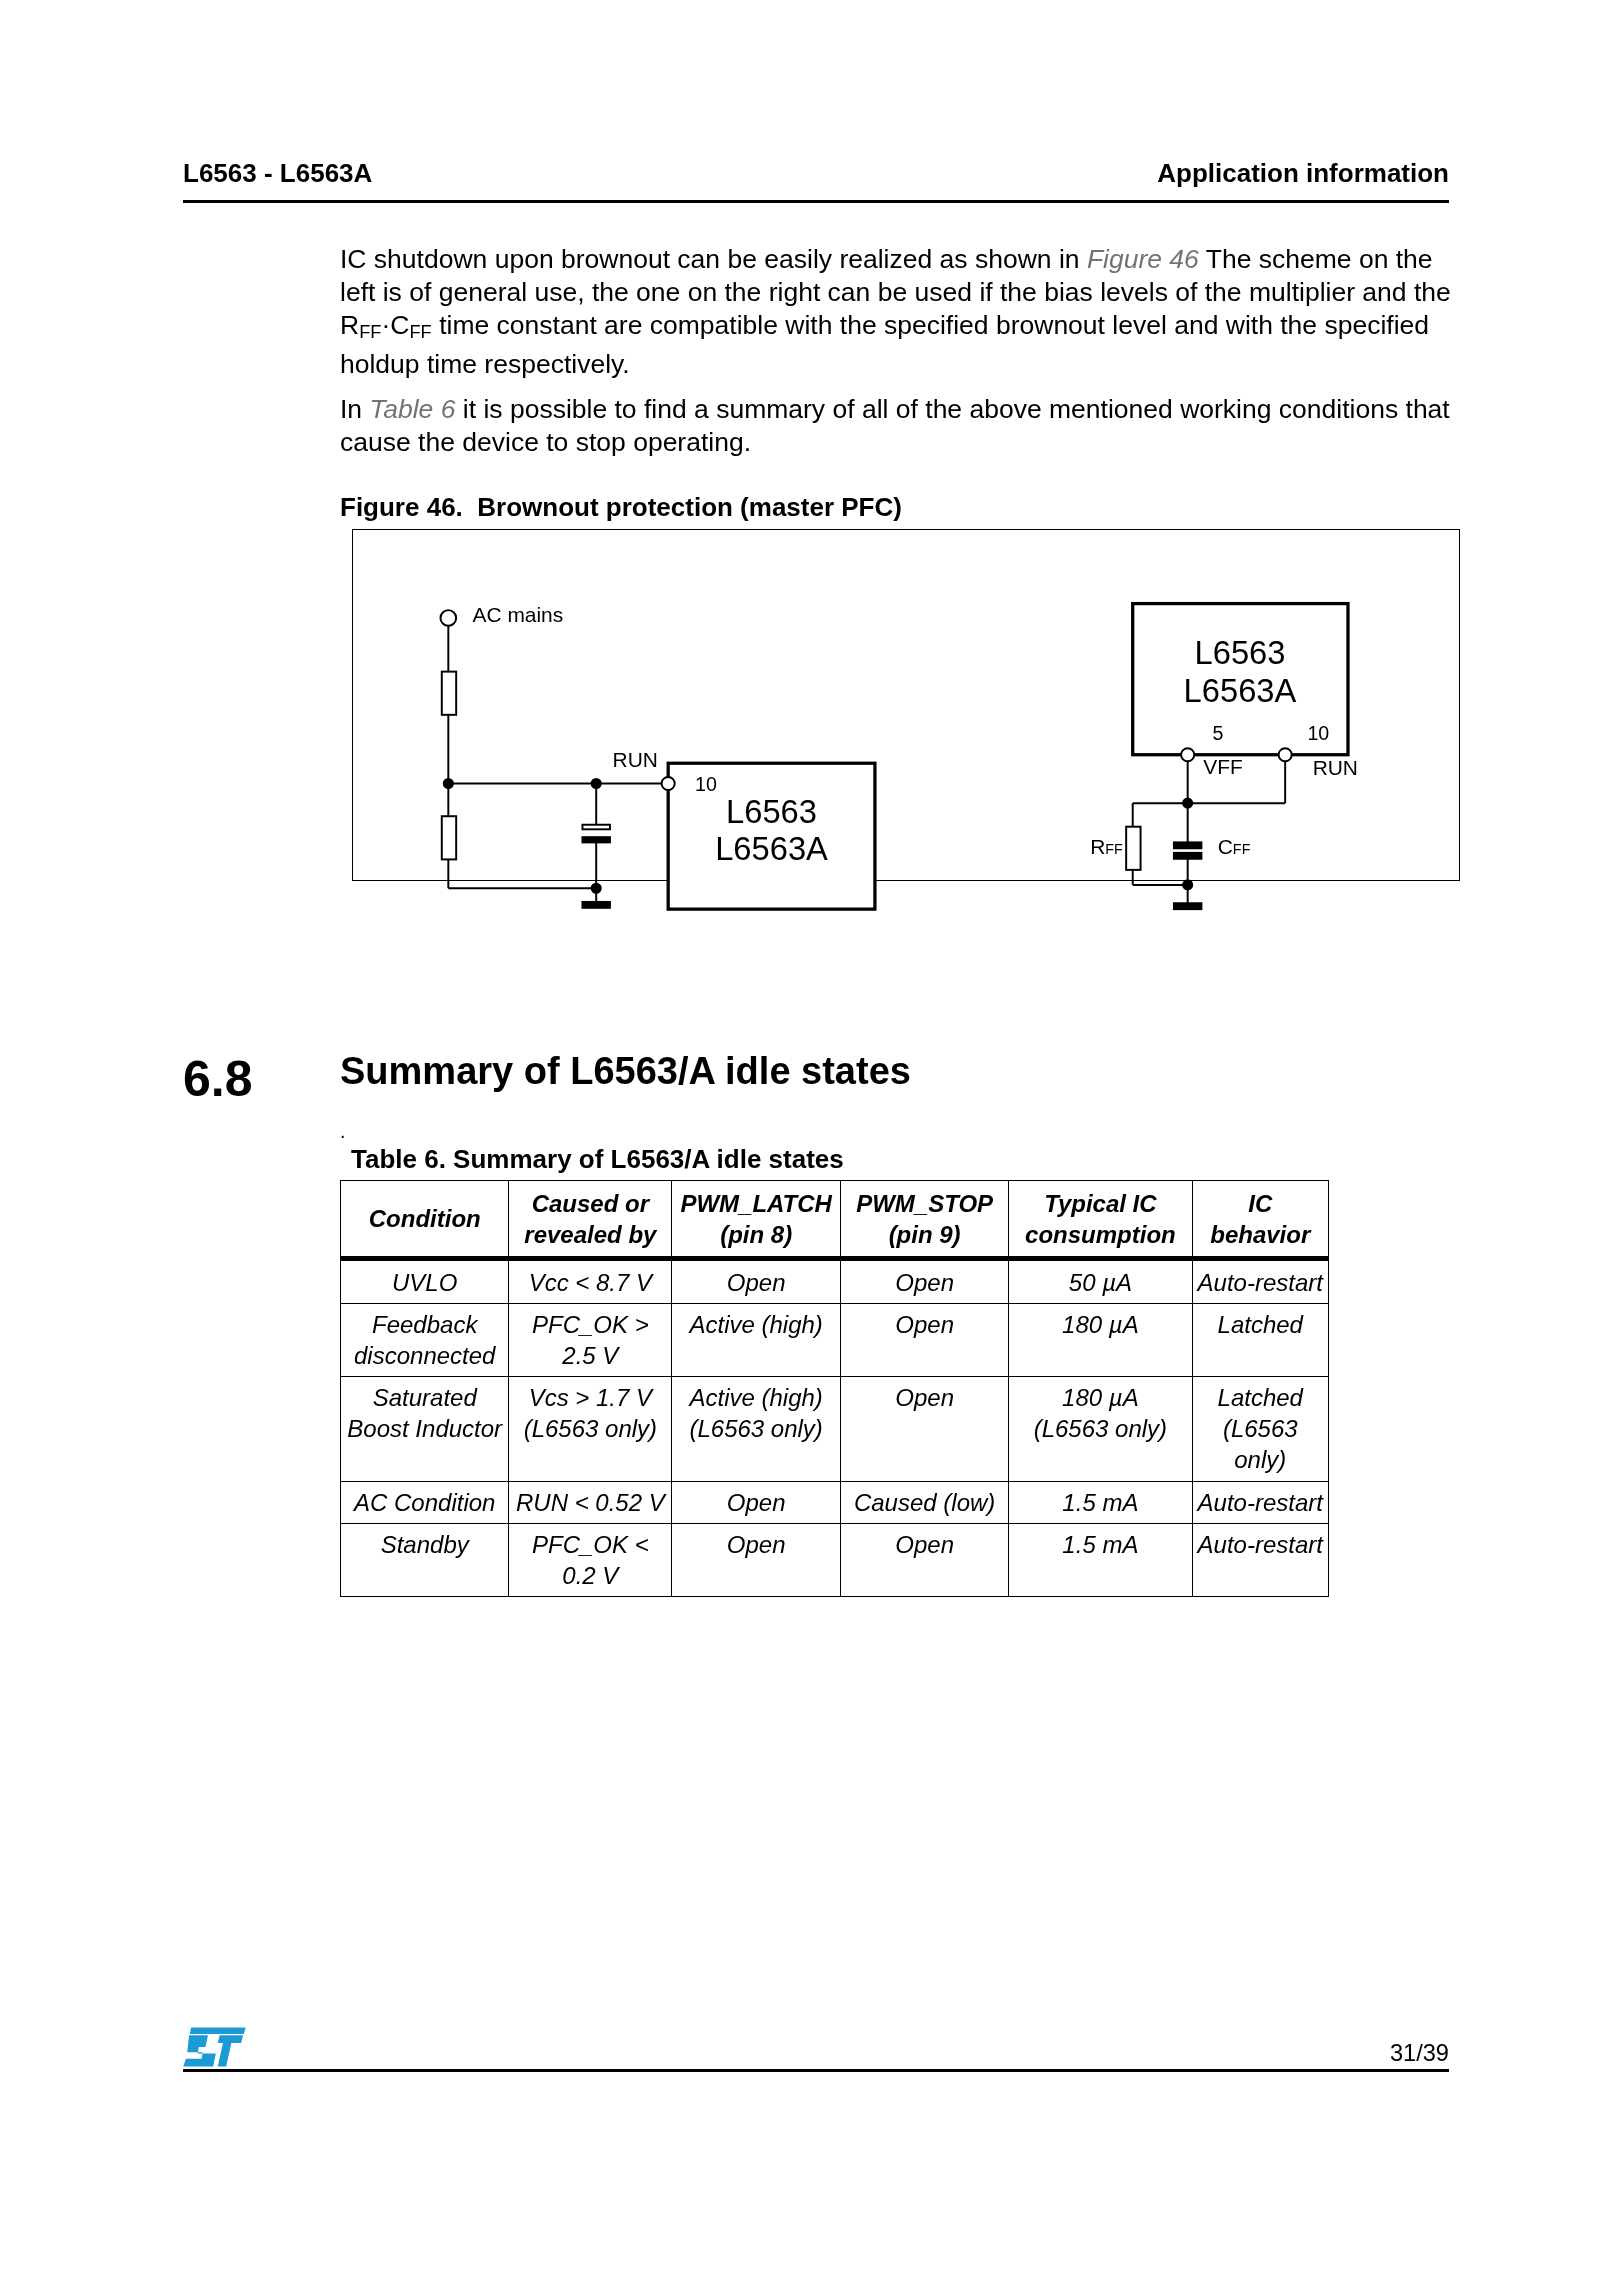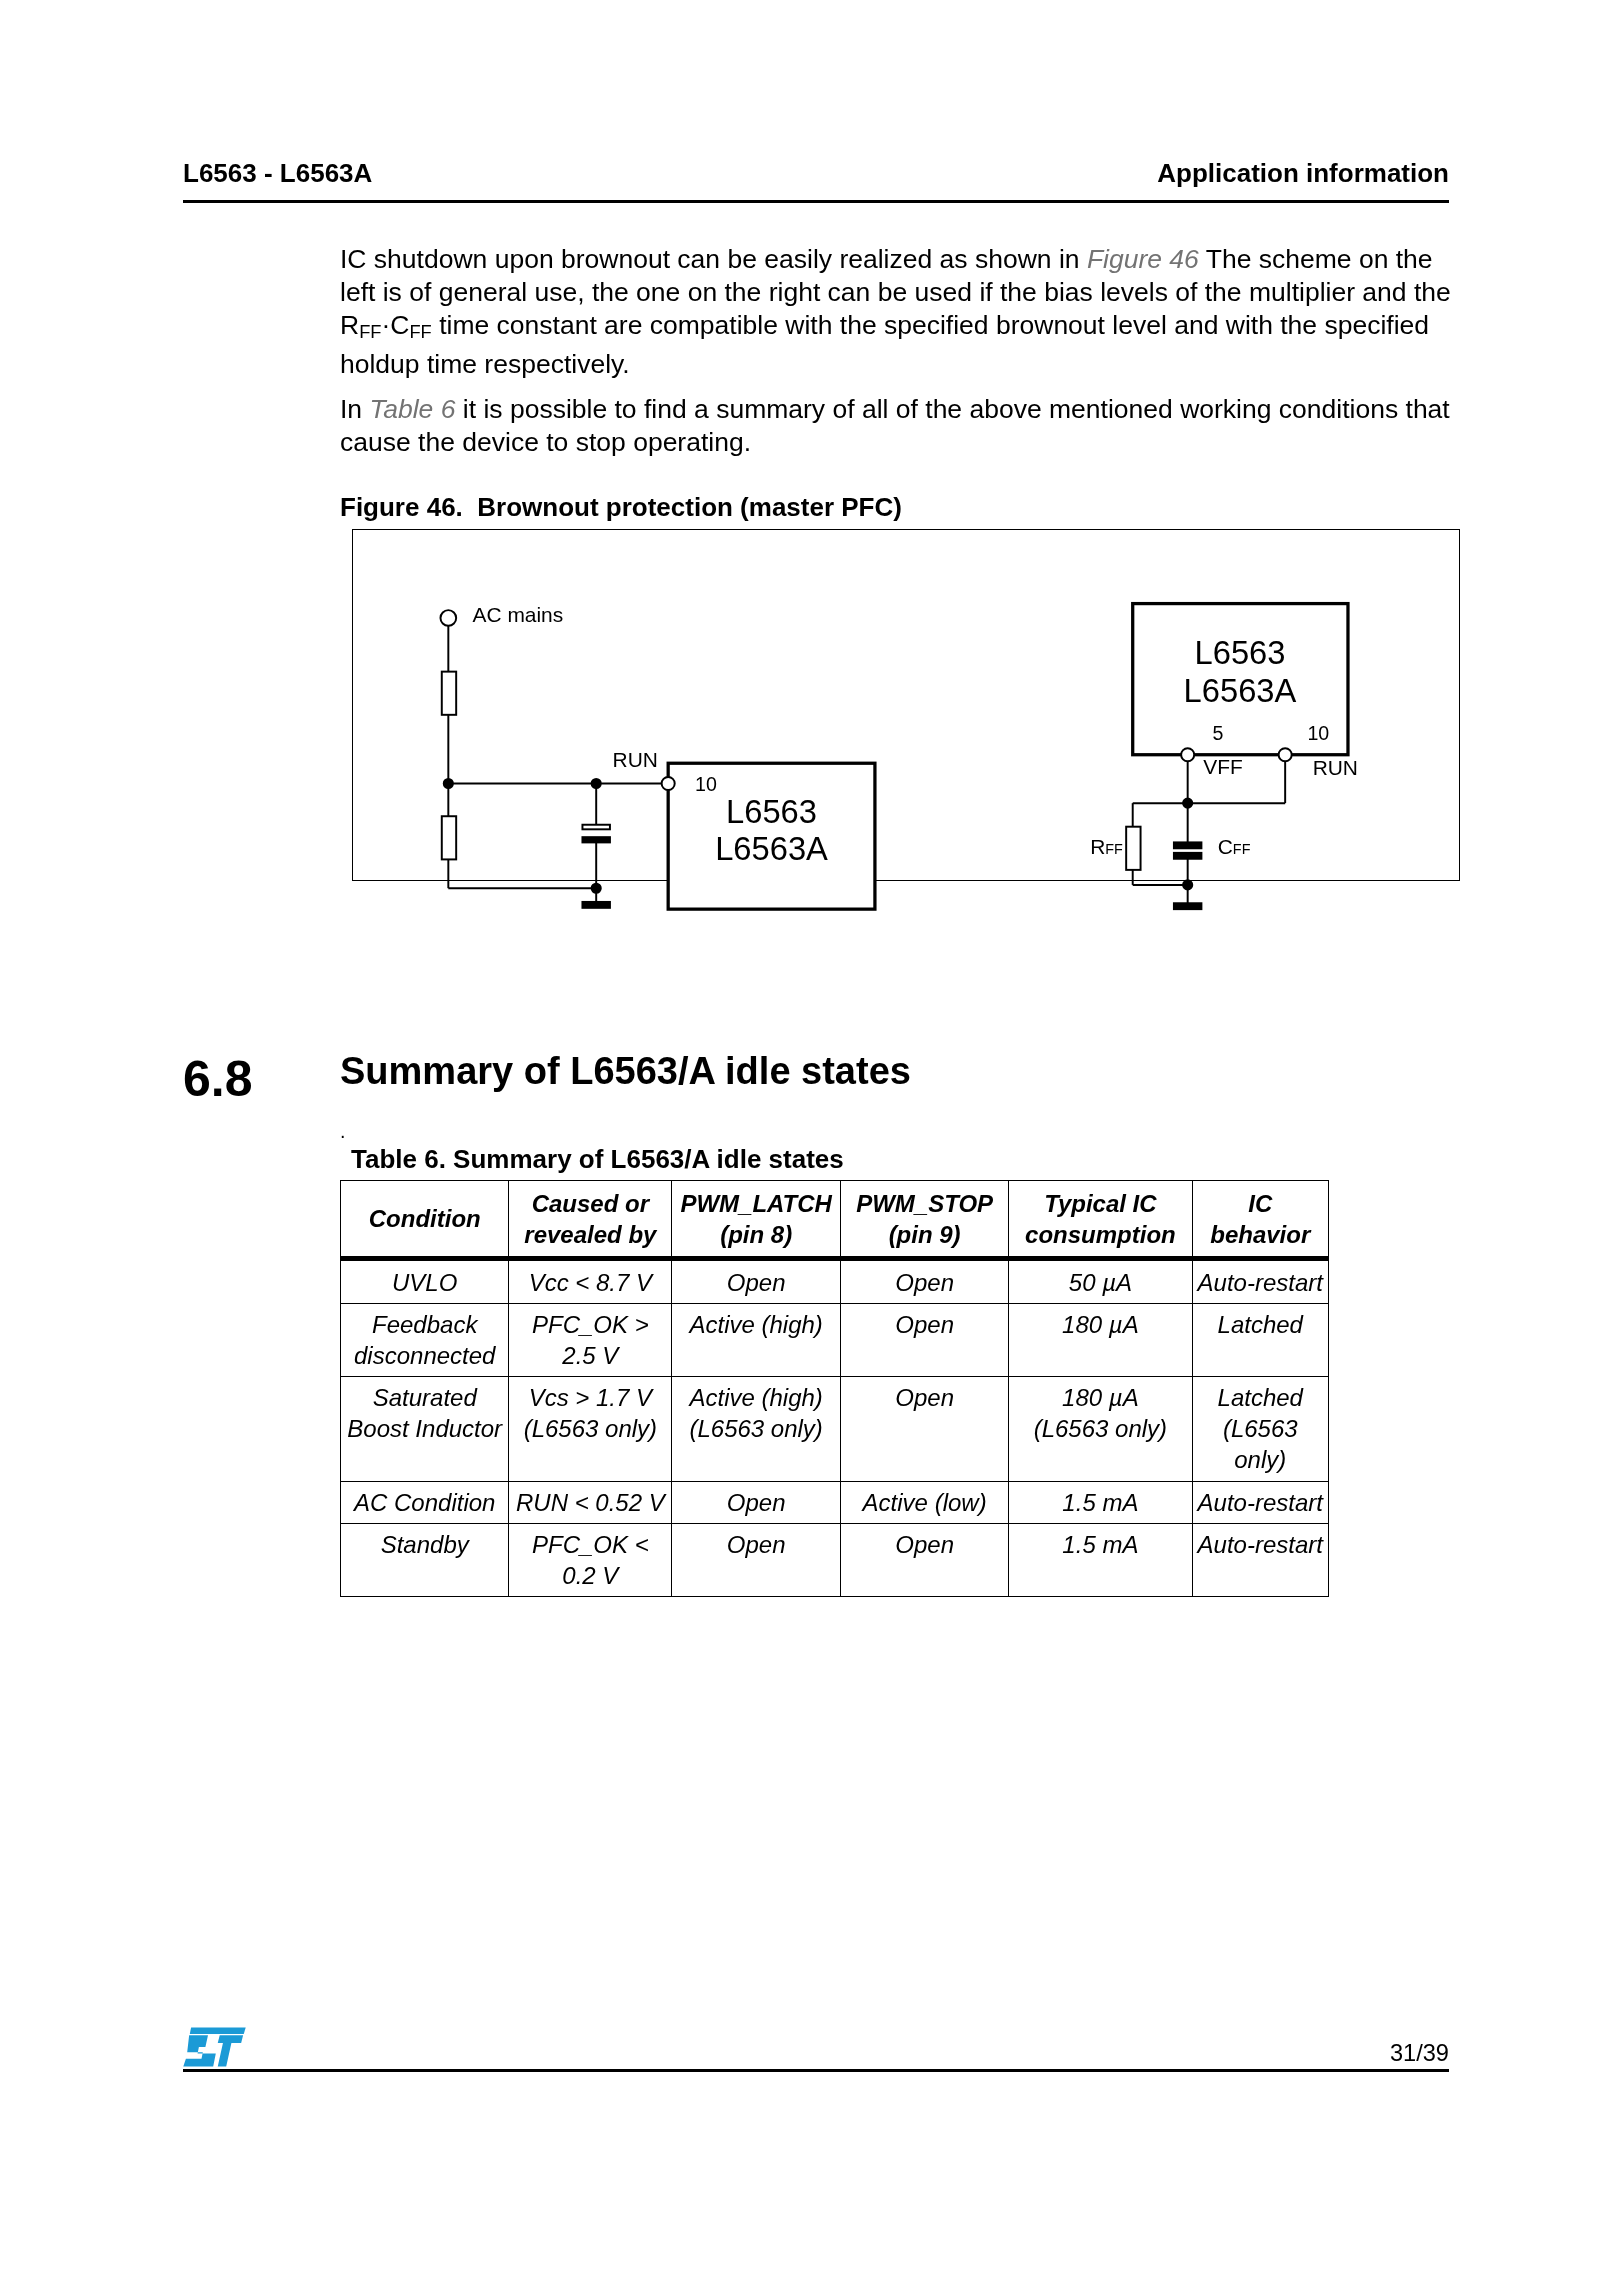--- a/index.html
+++ b/index.html
@@ -220,21 +220,21 @@
         <td>
           <div>AC Condition</div>
         </td>
         <td>
           <div>RUN &lt; 0.52 V</div>
         </td>
         <td>
           <div>Open</div>
         </td>
         <td>
-          <div>Active (low)</div>
+          <div>Caused (low)</div>
         </td>
         <td>
           <div>1.5 mA</div>
         </td>
         <td>
           <div>Auto-restart</div>
         </td>
       </tr>
       <tr>
         <td>

